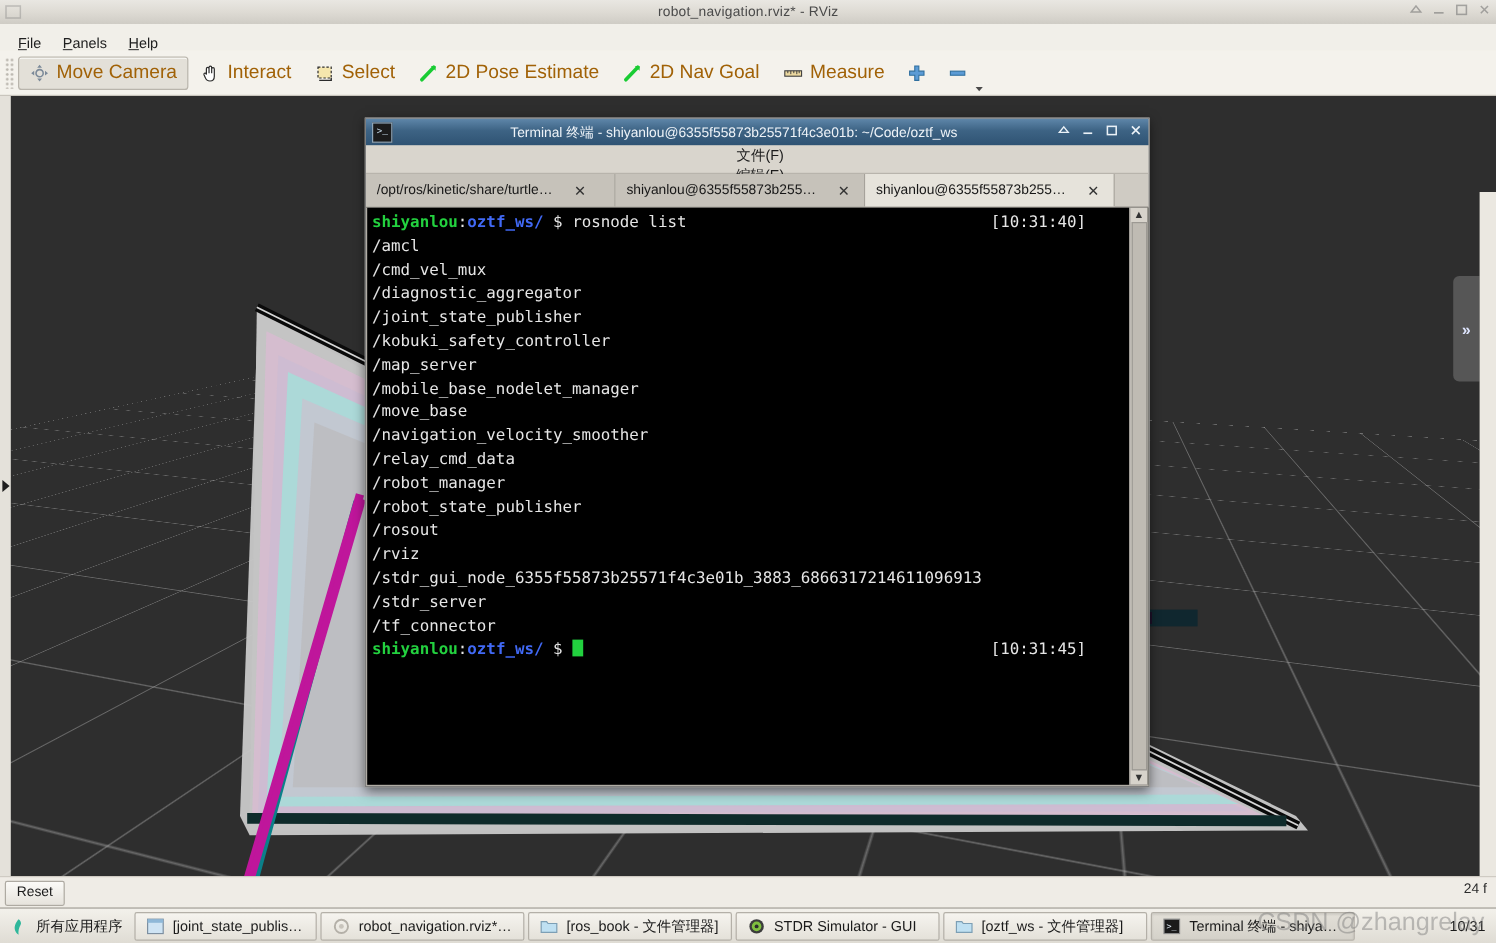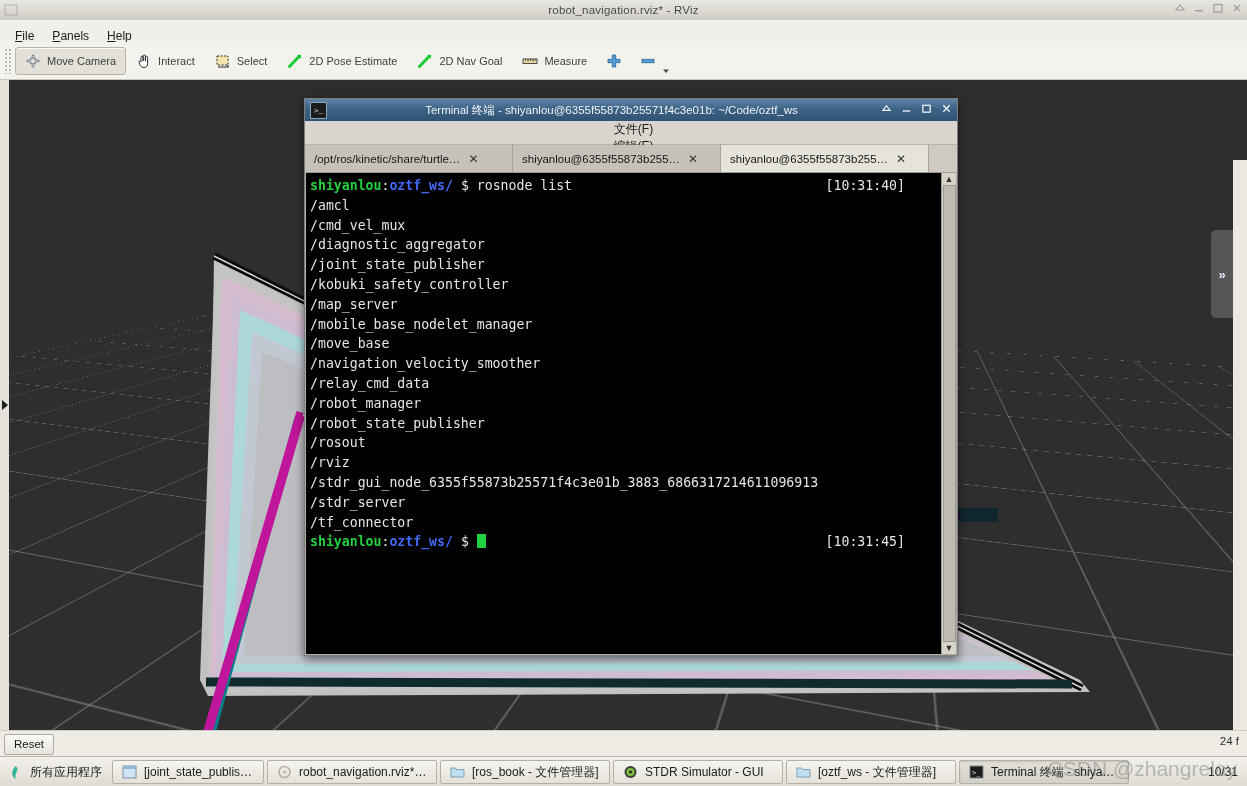--- a/index.html
+++ b/index.html
@@ -36,21 +36,21 @@
   .toolbar{
     position:absolute;left:0;top:42px;width:1247px;height:38px;
     background:#f4f2ec;border-bottom:1px solid #c9c5bd;
     display:flex;align-items:center;padding-left:4px;box-sizing:border-box;
   }
   .grip{width:8px;height:26px;margin-right:3px;
     background-image:radial-gradient(circle,#bcb8b0 1px,transparent 1.2px);
     background-size:4px 4px;}
   .tbtn{
     display:flex;align-items:center;gap:6px;height:26px;padding:0 9px;
-    font-size:11px;color:#404040;border:1px solid transparent;border-radius:3px;
+    font-size:16px;color:#a16207;border:1px solid transparent;border-radius:3px;
     cursor:default;white-space:nowrap;
   }
   .tbtn.active{background:#e3e0d8;border:1px solid #b9b5ac;
     box-shadow:inset 0 1px 0 #fbfaf7;}
   .tbtn .ic{width:16px;height:16px;display:block;flex:none;}
   .tbtn.iconly{padding:0 8px;}
 
   
   .viewport{
     position:absolute;left:0;top:80px;width:1247px;height:650px;
@@ -109,21 +109,21 @@
   .term-menubar{
     height:24px;background:#d9d5cd;border-bottom:1px solid #b8b4ac;
     display:flex;align-items:center;padding-left:5px;box-sizing:border-box;flex-direction:column;
   }
   .term-menu{padding:0 7px;font-size:12px;color:#1b1b1b;}
   .term-tabs{
     height:28px;background:#cfcbc3;display:flex;align-items:stretch;
     border-bottom:1px solid #9d9a93;box-sizing:border-box;
   }
   .ttab{
-    display:flex;align-items:center;gap:8px;padding:0 9px;
+    display:flex;align-items:center;gap:18px;padding:0 9px;
     font-size:11.5px;color:#171717;border-right:1px solid #a6a29b;
     background:#c6c2ba;max-width:208px;box-sizing:border-box;
   }
   .ttab.active{background:#e6e3db;}
   .ttab .lbl{white-space:nowrap;overflow:hidden;text-overflow:ellipsis;}
   .ttab .x{color:#333;font-size:12px;flex:none;}
   .term-body{
     position:relative;height:calc(100% - 74px);background:#000;
     border:1px solid #b0aca4;border-top:none;box-sizing:border-box;
     display:flex;

